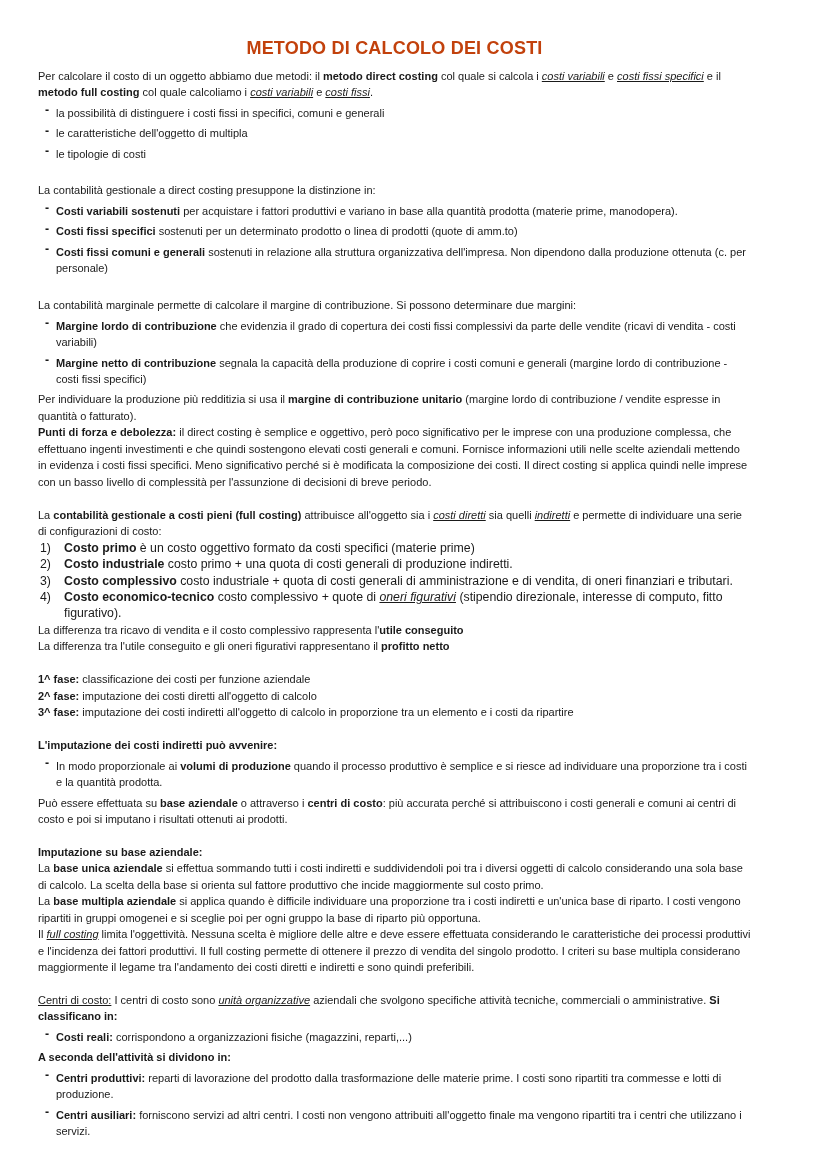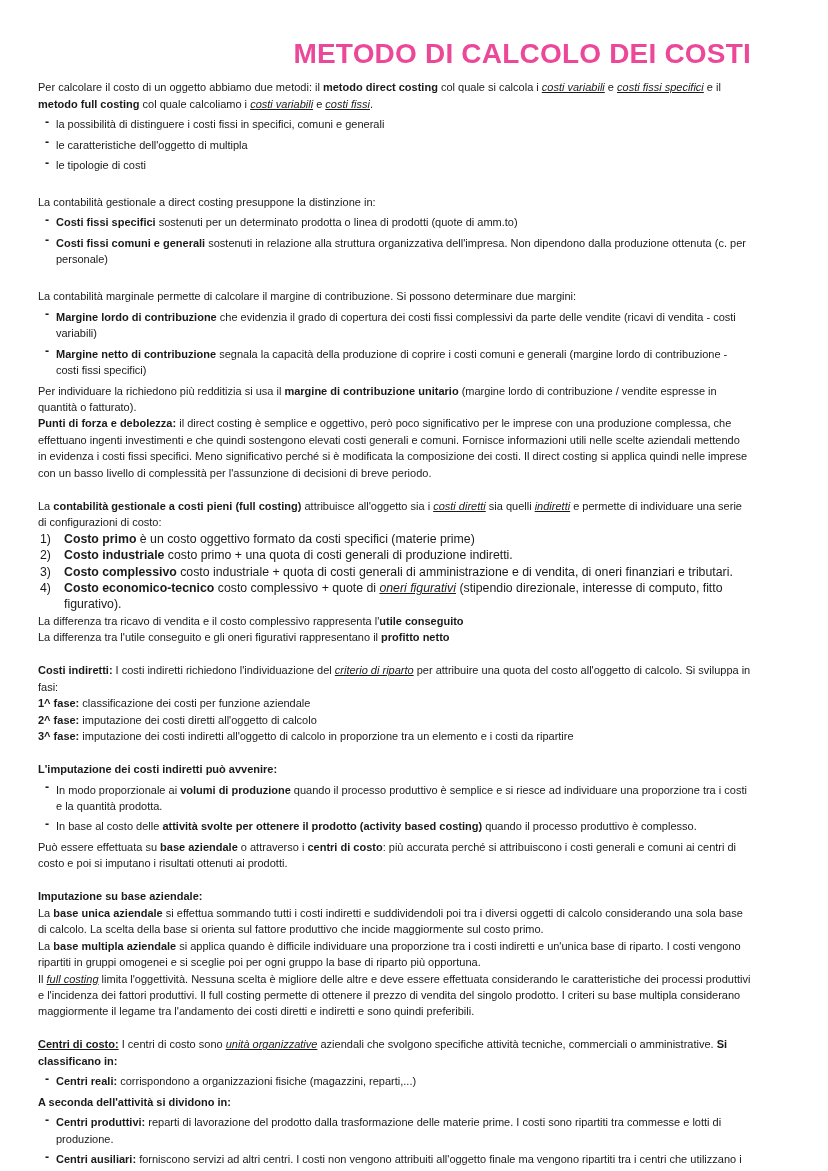--- a/index.html
+++ b/index.html
@@ -18,27 +18,27 @@
   #page {
     position: relative;
     width: 828px;
     height: 1171px;
     box-sizing: border-box;
     padding: 38px 77px 0 38px;
     background: #ffffff;
     overflow: hidden;
   }
   h1#doc-title {
-    font-size: 28px;
+    font-size: 18px;
     font-weight: bold;
-    text-align: right;
+    text-align: center;
     margin: 0 0 9px 0;
     padding: 0;
     letter-spacing: 0.2px;
-    color: #ec4899;
+    color: #c2410c;
     line-height: 1.15;
   }
   p.para {
     margin: 0;
     padding: 0;
     font-size: 11px;
     line-height: 16.45px;
     text-align: left;
     color: #1a1a1a;
   }
@@ -73,21 +73,21 @@
   li.num-item > .num {
     position: absolute;
     left: 2px;
     top: 0;
     width: 20px;
     text-align: left;
     font-size: 12.3px;
   }
   .b { font-weight: bold; }
   .iu { font-style: italic; text-decoration: underline; }
-  .bu { font-weight: bold; text-decoration: underline; }
+  .bu { font-weight: normal; text-decoration: underline; }
   .sp { height: 16.5px; }
 </style>
 </head>
 <body>
 
 <div id="page">
 
   <h1 id="doc-title">METODO DI CALCOLO DEI COSTI</h1>
 
   <p class="para"><span>Per calcolare il costo di un oggetto abbiamo due metodi: il </span><span class="b">metodo direct costing</span><span> col quale si calcola i </span><span class="iu">costi variabili</span><span> e </span><span class="iu">costi fissi specifici</span><span> e il </span><span class="b">metodo full costing</span><span> col quale calcoliamo i </span><span class="iu">costi variabili</span><span> e </span><span class="iu">costi fissi</span><span>.</span></p>
@@ -97,87 +97,86 @@
     <li class="dash-item">la possibilità di distinguere i costi fissi in specifici, comuni e generali</li>
     <li class="dash-item">le caratteristiche dell'oggetto di multipla</li>
     <li class="dash-item">le tipologie di costi</li>
   </ul>
 
   <div class="sp"></div>
 
   <p class="para">La contabilità gestionale a direct costing presuppone la distinzione in:</p>
 
   <ul class="dash-list">
-    <li class="dash-item"><span class="b">Costi fissi specifici</span><span> sostenuti per un determinato prodotta o linea di prodotti (quote di amm.to)</span></li>
+    <li class="dash-item"><span class="b">Costi variabili sostenuti</span><span> per acquistare i fattori produttivi e variano in base alla quantità prodotta (materie prime, manodopera).</span></li>
+    <li class="dash-item"><span class="b">Costi fissi specifici</span><span> sostenuti per un determinato prodotto o linea di prodotti (quote di amm.to)</span></li>
     <li class="dash-item"><span class="b">Costi fissi comuni e generali</span><span> sostenuti in relazione alla struttura organizzativa dell'impresa. Non dipendono dalla produzione ottenuta (c. per personale)</span></li>
   </ul>
 
   <div class="sp"></div>
 
   <p class="para">La contabilità marginale permette di calcolare il margine di contribuzione. Si possono determinare due margini:</p>
 
   <ul class="dash-list">
     <li class="dash-item"><span class="b">Margine lordo di contribuzione</span><span> che evidenzia il grado di copertura dei costi fissi complessivi da parte delle vendite (ricavi di vendita - costi variabili)</span></li>
     <li class="dash-item"><span class="b">Margine netto di contribuzione</span><span> segnala la capacità della produzione di coprire i costi comuni e generali (margine lordo di contribuzione - costi fissi specifici)</span></li>
   </ul>
 
-  <p class="para"><span>Per individuare la richiedono più redditizia si usa il </span><span class="b">margine di contribuzione unitario</span><span> (margine lordo di contribuzione / vendite espresse in quantità o fatturato).</span></p>
+  <p class="para"><span>Per individuare la produzione più redditizia si usa il </span><span class="b">margine di contribuzione unitario</span><span> (margine lordo di contribuzione / vendite espresse in quantità o fatturato).</span></p>
 
   <p class="para"><span class="b">Punti di forza e debolezza:</span><span> il direct costing è semplice e oggettivo, però poco significativo per le imprese con una produzione complessa, che effettuano ingenti investimenti e che quindi sostengono elevati costi generali e comuni. Fornisce informazioni utili nelle scelte aziendali mettendo in evidenza i costi fissi specifici. Meno significativo perché si è modificata la composizione dei costi. Il direct costing si applica quindi nelle imprese con un basso livello di complessità per l'assunzione di decisioni di breve periodo.</span></p>
 
   <div class="sp"></div>
 
   <p class="para"><span>La </span><span class="b">contabilità gestionale a costi pieni (full costing)</span><span> attribuisce all'oggetto sia i </span><span class="iu">costi diretti</span><span> sia quelli </span><span class="iu">indiretti</span><span> e permette di individuare una serie di configurazioni di costo:</span></p>
 
   <ol class="num-list">
     <li class="num-item"><span class="num">1)</span><span class="b">Costo primo</span><span> è un costo oggettivo formato da costi specifici (materie prime)</span></li>
     <li class="num-item"><span class="num">2)</span><span class="b">Costo industriale</span><span> costo primo + una quota di costi generali di produzione indiretti.</span></li>
     <li class="num-item"><span class="num">3)</span><span class="b">Costo complessivo</span><span> costo industriale + quota di costi generali di amministrazione e di vendita, di oneri finanziari e tributari.</span></li>
     <li class="num-item"><span class="num">4)</span><span class="b">Costo economico-tecnico</span><span> costo complessivo + quote di </span><span class="iu">oneri figurativi</span><span> (stipendio direzionale, interesse di computo, fitto figurativo).</span></li>
   </ol>
 
   <p class="para"><span>La differenza tra ricavo di vendita e il costo complessivo rappresenta l'</span><span class="b">utile conseguito</span></p>
 
   <p class="para"><span>La differenza tra l'utile conseguito e gli oneri figurativi rappresentano il </span><span class="b">profitto netto</span></p>
 
   <div class="sp"></div>
 
-  <p class="para"><span class="b">Costi indiretti:</span><span> I costi indiretti richiedono l'individuazione del </span><span class="iu">criterio di riparto</span><span> per attribuire una quota del costo all'oggetto di calcolo. Si sviluppa in fasi:</span></p>
 
   <p class="para"><span class="b">1^ fase:</span><span> classificazione dei costi per funzione aziendale</span></p>
   <p class="para"><span class="b">2^ fase:</span><span> imputazione dei costi diretti all'oggetto di calcolo</span></p>
   <p class="para"><span class="b">3^ fase:</span><span> imputazione dei costi indiretti all'oggetto di calcolo in proporzione tra un elemento e i costi da ripartire</span></p>
 
   <div class="sp"></div>
 
   <p class="para b">L'imputazione dei costi indiretti può avvenire:</p>
 
   <ul class="dash-list">
     <li class="dash-item"><span>In modo proporzionale ai </span><span class="b">volumi di produzione</span><span> quando il processo produttivo è semplice e si riesce ad individuare una proporzione tra i costi e la quantità prodotta.</span></li>
-    <li class="dash-item"><span>In base al costo delle </span><span class="b">attività svolte per ottenere il prodotto (activity based costing)</span><span> quando il processo produttivo è complesso.</span></li>
   </ul>
 
   <p class="para"><span>Può essere effettuata su </span><span class="b">base aziendale</span><span> o attraverso i </span><span class="b">centri di costo</span><span>: più accurata perché si attribuiscono i costi generali e comuni ai centri di costo e poi si imputano i risultati ottenuti ai prodotti.</span></p>
 
   <div class="sp"></div>
 
   <p class="para b">Imputazione su base aziendale:</p>
 
   <p class="para"><span>La </span><span class="b">base unica aziendale</span><span> si effettua sommando tutti i costi indiretti e suddividendoli poi tra i diversi oggetti di calcolo considerando una sola base di calcolo. La scelta della base si orienta sul fattore produttivo che incide maggiormente sul costo primo.</span></p>
 
   <p class="para"><span>La </span><span class="b">base multipla aziendale</span><span> si applica quando è difficile individuare una proporzione tra i costi indiretti e un'unica base di riparto. I costi vengono ripartiti in gruppi omogenei e si sceglie poi per ogni gruppo la base di riparto più opportuna.</span></p>
 
   <p class="para"><span>Il </span><span class="iu">full costing</span><span> limita l'oggettività. Nessuna scelta è migliore delle altre e deve essere effettuata considerando le caratteristiche dei processi produttivi e l'incidenza dei fattori produttivi. Il full costing permette di ottenere il prezzo di vendita del singolo prodotto. I criteri su base multipla considerano maggiormente il legame tra l'andamento dei costi diretti e indiretti e sono quindi preferibili.</span></p>
 
   <div class="sp"></div>
 
   <p class="para"><span class="bu">Centri di costo:</span><span> I centri di costo sono </span><span class="iu">unità organizzative</span><span> aziendali che svolgono specifiche attività tecniche, commerciali o amministrative. </span><span class="b">Si classificano in:</span></p>
 
   <ul class="dash-list">
-    <li class="dash-item"><span class="b">Centri reali:</span><span> corrispondono a organizzazioni fisiche (magazzini, reparti,...)</span></li>
+    <li class="dash-item"><span class="b">Costi reali:</span><span> corrispondono a organizzazioni fisiche (magazzini, reparti,...)</span></li>
   </ul>
 
   <p class="para b">A seconda dell'attività si dividono in:</p>
 
   <ul class="dash-list">
     <li class="dash-item"><span class="b">Centri produttivi:</span><span> reparti di lavorazione del prodotto dalla trasformazione delle materie prime. I costi sono ripartiti tra commesse e lotti di produzione.</span></li>
     <li class="dash-item"><span class="b">Centri ausiliari:</span><span> forniscono servizi ad altri centri. I costi non vengono attribuiti all'oggetto finale ma vengono ripartiti tra i centri che utilizzano i servizi.</span></li>
 
   </ul>
 

